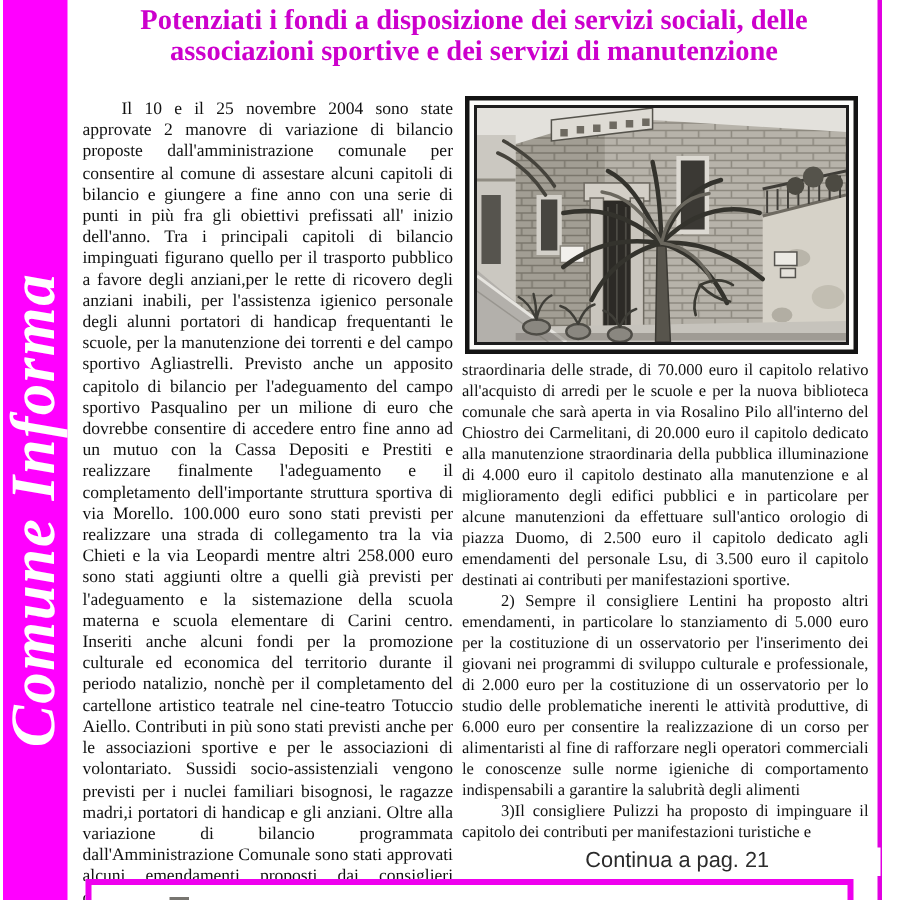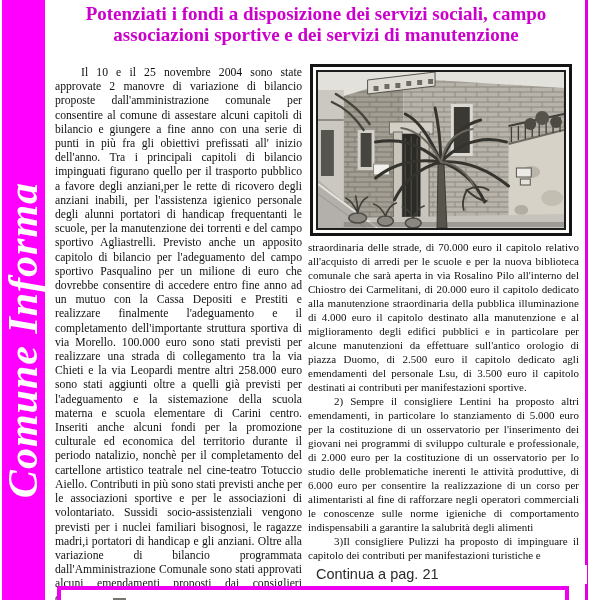--- a/index.html
+++ b/index.html
@@ -19,21 +19,21 @@
   .headline{position:absolute;left:55px;top:3px;width:522px;text-align:center;
         color:#cc00cc;font-weight:bold;font-size:19px;line-height:21px;z-index:1;}
 
   
   .col{position:absolute;text-align:justify;color:#111;z-index:1;}
   .col p{margin:0;text-indent:26px;}
   .col p.noindent{text-indent:0;}
   .col-left{left:55px;top:66px;width:247px;font-size:11.7px;line-height:14.2px;}
   .col-right{left:308px;top:240px;width:271px;font-size:11px;line-height:14.0px;}
 
-  .continuation{position:absolute;left:308px;top:565px;width:271px;text-align:left;
+  .continuation{position:absolute;left:308px;top:565px;width:271px;text-align:center;
         font-family:"Liberation Sans", sans-serif;font-size:14.5px;color:#2b2b2b;
         background:#ffffff;z-index:3;padding:1px 0 2px 8px;}
 
   
   .photo-frame{position:absolute;left:310px;top:64px;width:262px;height:172px;box-sizing:border-box;
         border:3px solid #141414;background:#fdfdfb;padding:3px;z-index:2;}
   .photo-inner{width:100%;height:100%;box-sizing:border-box;border:2px solid #1d1d1d;overflow:hidden;}
   .photo-inner svg{display:block;width:100%;height:100%;}
 
   
@@ -43,21 +43,21 @@
 </style>
 </head>
 <body>
 
 <div class="page">
 
   <div class="side-bar"></div>
   <div class="side-label">Comune Informa</div>
   <div class="right-border"></div>
 
-  <div class="headline">Potenziati i fondi a disposizione dei servizi sociali, campo associazioni sportive e dei servizi di manutenzione</div>
+  <div class="headline">Potenziati i fondi a disposizione dei servizi sociali, delle associazioni sportive e dei servizi di manutenzione</div>
 
   <div class="photo-frame">
     <div class="photo-inner">
       <svg viewBox="0 0 248 156" preserveAspectRatio="none">
         <defs>
           <pattern id="blkL" width="22" height="10" patternUnits="userSpaceOnUse">
             <rect width="22" height="10" fill="#b7b3aa"></rect>
             <path d="M0 0H22 M0 5H22 M0 10H22 M6 0V5 M17 5V10" stroke="#8d897f" stroke-width="1" fill="none"></path>
           </pattern>
           <pattern id="blkD" width="22" height="10" patternUnits="userSpaceOnUse">

